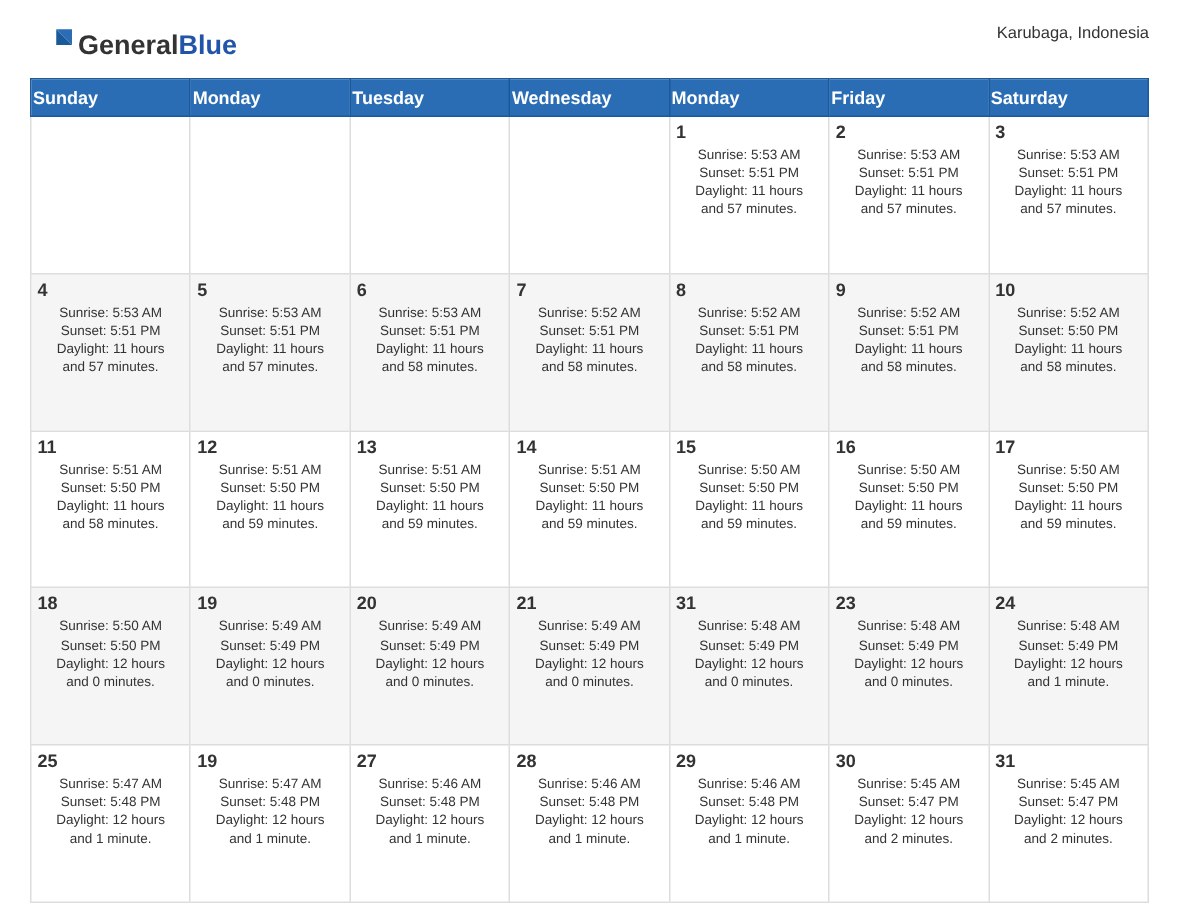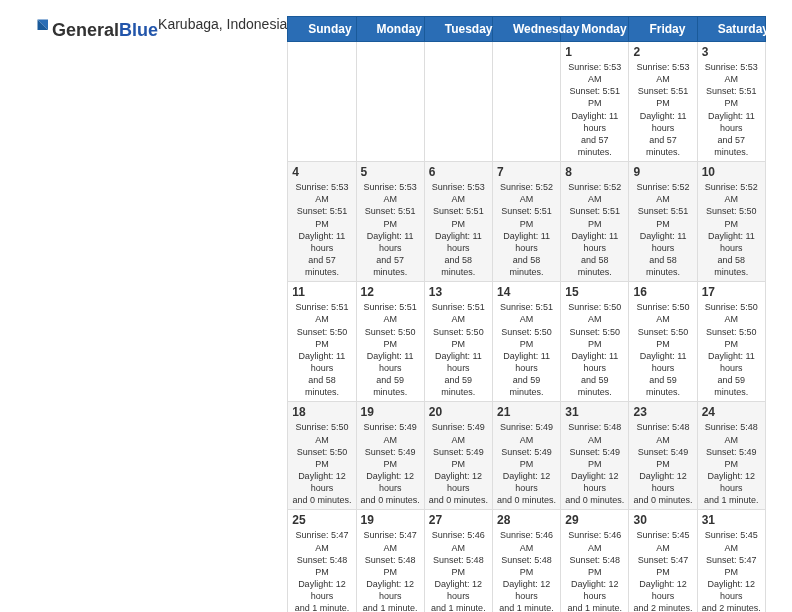--- a/index.html
+++ b/index.html
@@ -8,21 +8,21 @@
       height: 612px;
       font-family: Arial, sans-serif;
       background: #fff;
       overflow: hidden;
     }
     .page {
       width: 786px;
       height: 612px;
       padding: 16px 20px 10px 20px;
       display: flex;
-      flex-direction: row;
+      flex-direction: column;
     }
     .header {
       display: flex;
       justify-content: space-between;
       align-items: flex-start;
       margin-bottom: 8px;
     }
     .logo {
       display: flex;
       align-items: center;
@@ -45,36 +45,36 @@
     .title-section {
       text-align: right;
     }
     .month-title {
       font-size: 36px;
       font-weight: normal;
       color: #222;
       line-height: 1.1;
     }
     .location {
-      font-size: 14px;
+      font-size: 11px;
       color: #333;
     }
     .calendar {
       flex: 1;
       border: 1px solid #ccc;
       border-collapse: collapse;
       width: 100%;
       table-layout: fixed;
     }
     .calendar th {
       background: #2a6db5;
       color: #fff;
       font-size: 12px;
       font-weight: bold;
-      padding: 5px 20px;
+      padding: 5px 1px;
       text-align: left;
       border: 1px solid #1a5a9a;
     }
     .calendar td {
       vertical-align: top;
       font-size: 9.5px;
       color: #333;
       padding: 3px 4px;
       border: 1px solid #ddd;
       height: 82px;

